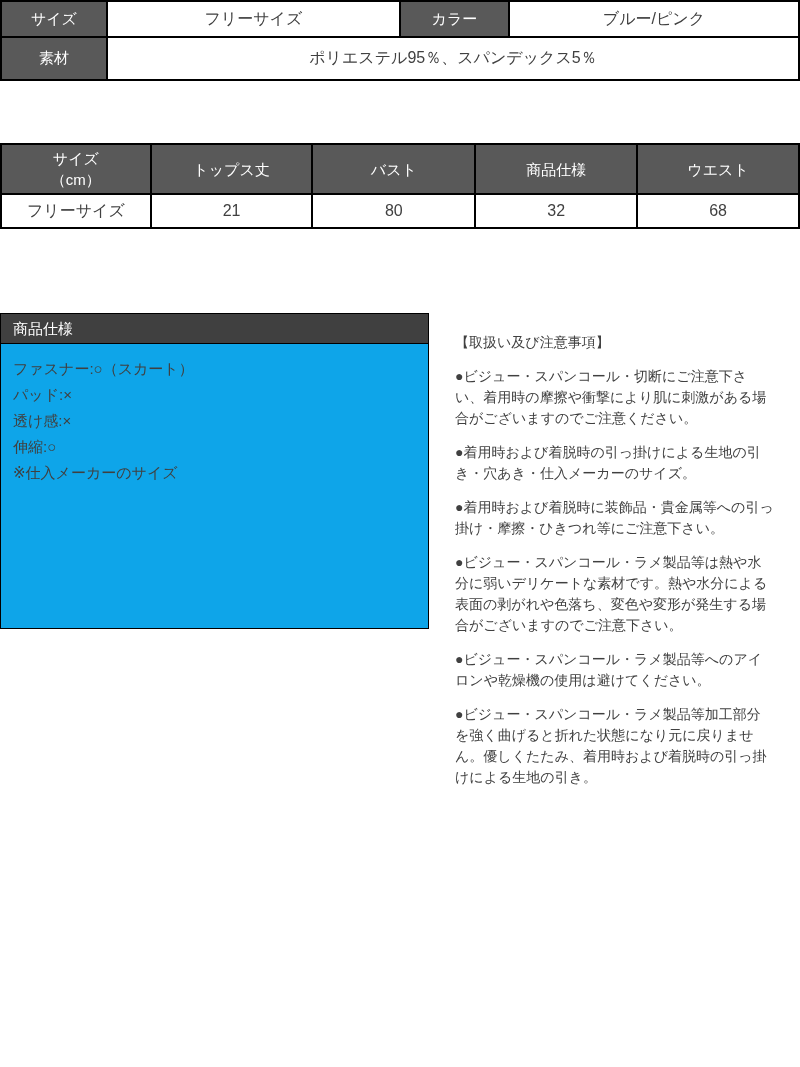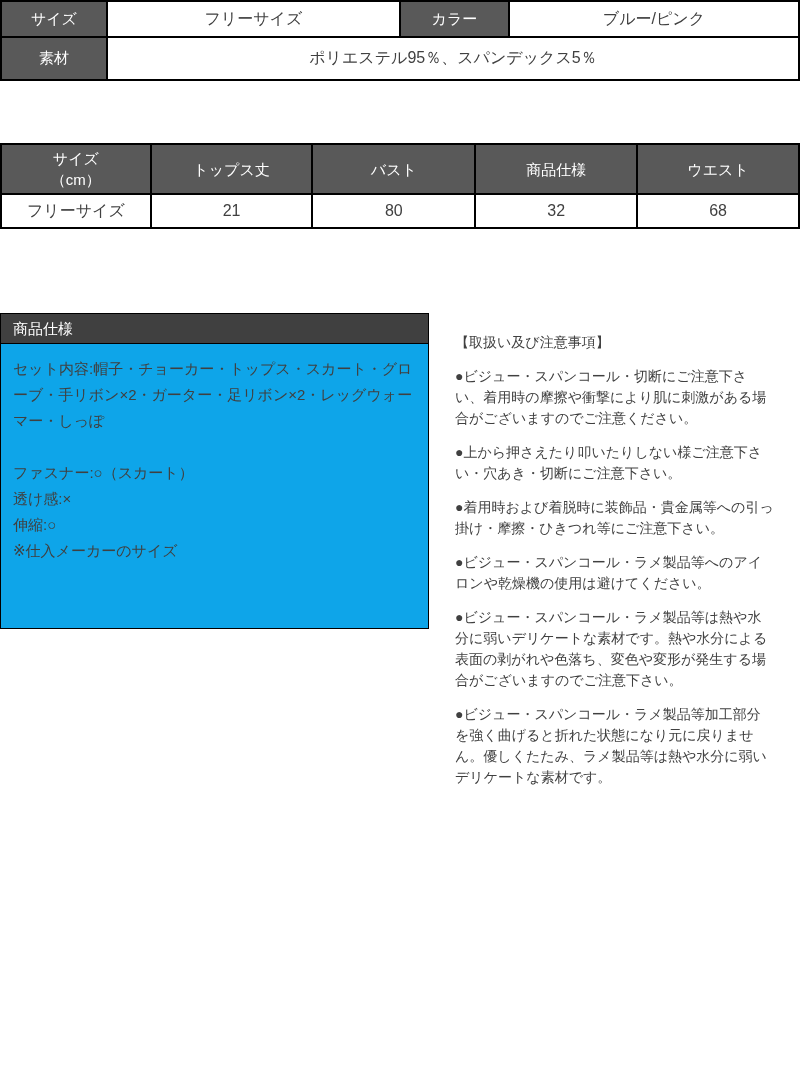--- a/index.html
+++ b/index.html
@@ -143,33 +143,33 @@
       <td>68</td>
     </tr>
   </tbody>
     </table>
 
   <div class="bottom">
 
     <div class="spec-box">
       <div class="spec-box-header">商品仕様</div>
       <div class="spec-box-body">
-        <p class="set-contents">セット内容:帽子・チョーカー・トップス・スカート・グローブ・手リボン×2・ガーター・足リボン×2・レッグウォーマー・しっぽ</p>
         <p>ファスナー:○（スカート）</p>
+        <p>パッド:×</p>
         <p>透け感:×</p>
         <p>伸縮:○</p>
         <p class="maker-note">※仕入メーカーのサイズ</p>
       </div>
     </div>
 
     <div class="notes">
       <p>【取扱い及び注意事項】</p>
       <p>●ビジュー・スパンコール・切断にご注意下さい、着用時の摩擦や衝撃により肌に刺激がある場合がございますのでご注意ください。</p>
-      <p>●上から押さえたり叩いたりしない様ご注意下さい・穴あき・切断にご注意下さい。</p>
+      <p>●着用時および着脱時の引っ掛けによる生地の引き・穴あき・仕入メーカーのサイズ。</p>
       <p>●着用時および着脱時に装飾品・貴金属等への引っ掛け・摩擦・ひきつれ等にご注意下さい。</p>
+      <p>●ビジュー・スパンコール・ラメ製品等は熱や水分に弱いデリケートな素材です。熱や水分による表面の剥がれや色落ち、変色や変形が発生する場合がございますのでご注意下さい。</p>
       <p>●ビジュー・スパンコール・ラメ製品等へのアイロンや乾燥機の使用は避けてください。</p>
-      <p>●ビジュー・スパンコール・ラメ製品等は熱や水分に弱いデリケートな素材です。熱や水分による表面の剥がれや色落ち、変色や変形が発生する場合がございますのでご注意下さい。</p>
-      <p>●ビジュー・スパンコール・ラメ製品等加工部分を強く曲げると折れた状態になり元に戻りません。優しくたたみ、ラメ製品等は熱や水分に弱いデリケートな素材です。</p>
+      <p>●ビジュー・スパンコール・ラメ製品等加工部分を強く曲げると折れた状態になり元に戻りません。優しくたたみ、着用時および着脱時の引っ掛けによる生地の引き。</p>
     </div>
 
   </div>
 
 </div>
 
 </body></html>

